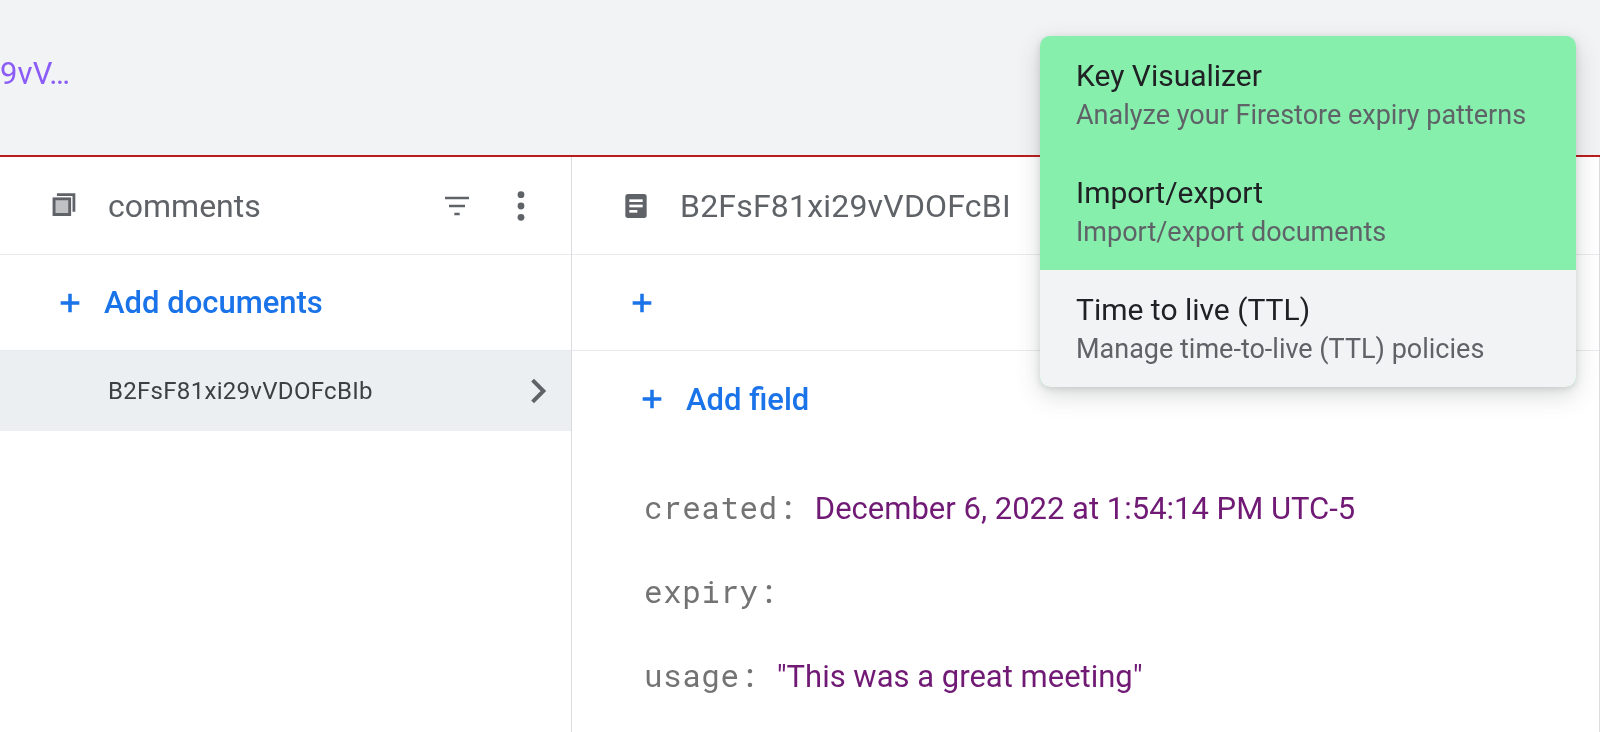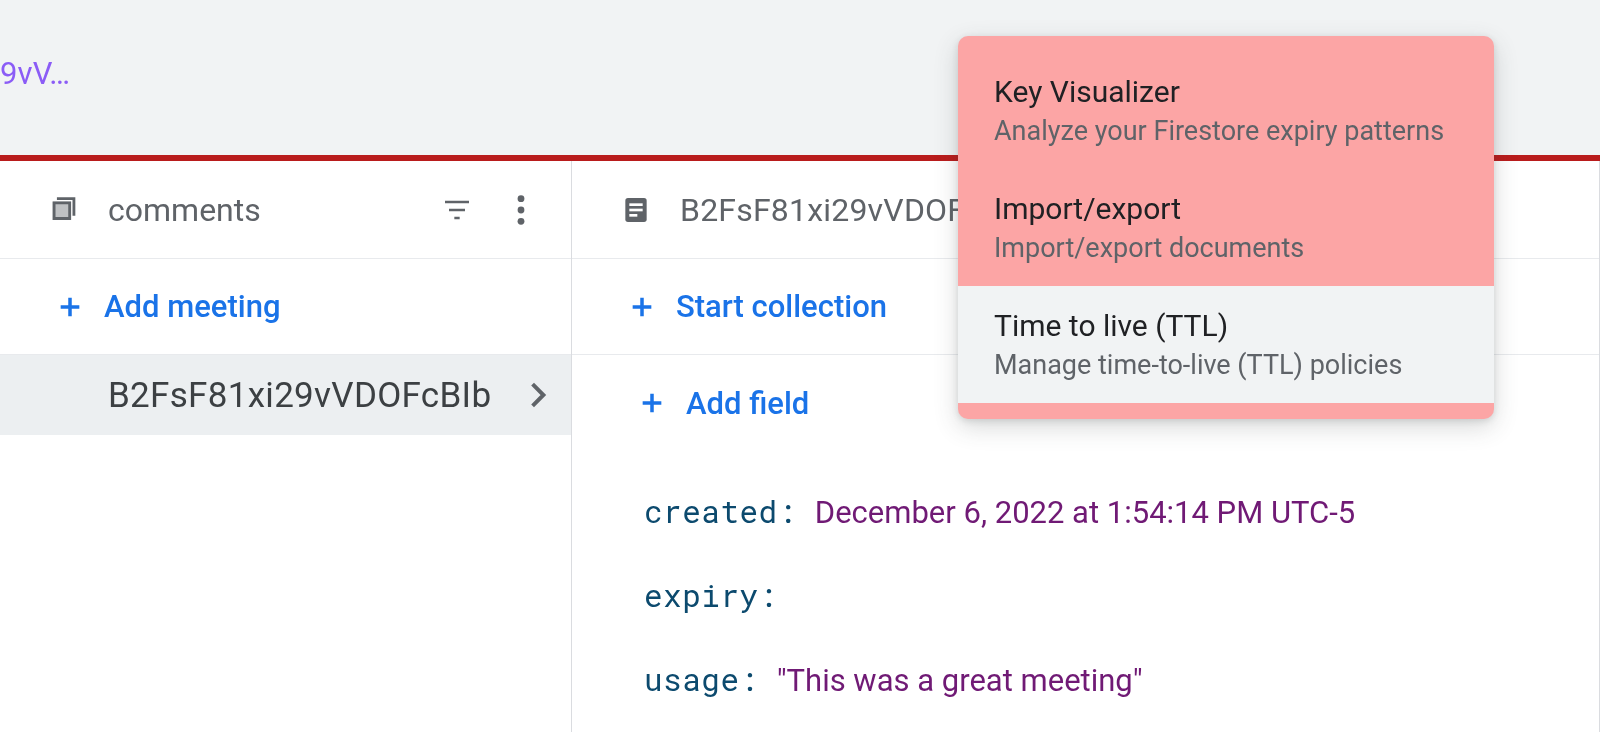--- a/index.html
+++ b/index.html
@@ -8,21 +8,21 @@
   .breadcrumb-bar {
     height: 155px;
     padding: 55px 0 0 0;
     font-size: 31px;
     color: #8b5cf6;
     letter-spacing: 0.2px;
   }
   
   .panels {
     display: flex;
-    border-top: 6px solid #b91c1c;
+    border-top: 2px solid #b91c1c;
     background: #fff;
     height: calc(100% - 155px);
   }
   
   .panel {
     border-right: 1px solid #dadce0;
     display: flex;
     flex-direction: column;
     background: #fff;
   }
@@ -57,50 +57,50 @@
     cursor: pointer;
   }
   .add-row.noborder { border-bottom: none; }
   .add-row .plus { width: 28px; height: 28px; }
   
   .doc-item {
     height: 80px;
     display: flex;
     align-items: center;
     padding: 0 24px 0 108px;
-    font-size: 35px;
+    font-size: 24px;
     color: #3c4043;
     background: #eceff1;
     letter-spacing: .3px;
     justify-content: space-between;
     cursor: pointer;
   }
   .doc-item .chev { color: #5f6368; }
   
   .fields {
     padding: 40px 0 0 72px;
     display: flex;
     flex-direction: column;
     gap: 44px;
     font-size: 31px;
   }
   .field-row { display: flex; align-items: baseline; gap: 18px; }
-  .field-key { font-family: "Roboto Mono", ui-monospace, Menlo, monospace; color: #0c4a6e; letter-spacing: .5px; }
+  .field-key { font-family: "Roboto Mono", ui-monospace, Menlo, monospace; color: #737373; letter-spacing: .5px; }
   .field-val { color: #701a75; }
   
   
   .menu {
     position: absolute;
     top: 36px;
-    left: 958px;
+    left: 1040px;
     width: 536px;
-    background: #fca5a5;
+    background: #86efac;
     border-radius: 10px;
     box-shadow: 0 2px 6px rgba(60,64,67,.15), 0 8px 24px rgba(60,64,67,.2);
-    padding: 16px 0;
+    padding: 0 0;
     overflow: hidden;
   }
   .menu-item {
     padding: 22px 36px 22px 36px;
     cursor: pointer;
   }
   .menu-item.hover { background: #f1f3f4; }
   .menu-item .mi-title { font-size: 30px; color: #202124; margin-bottom: 6px; }
   .menu-item .mi-sub { font-size: 27px; color: #5f6368; }
   
@@ -137,21 +137,21 @@
             <circle cx="3" cy="20" r="2.4"></circle>
           </svg>
       </span>
     </div>
     <div class="add-row">
       <span>
         <svg class="plus" viewBox="0 0 24 24" fill="none" stroke="#1a73e8" stroke-width="3">
             <path d="M12 4v16M4 12h16"></path>
           </svg>
       </span>
-      <span>Add meeting</span>
+      <span>Add documents</span>
     </div>
     <div class="doc-item">
       <span>B2FsF81xi29vVDOFcBIb</span>
       <span class="chev">
         <svg width="18" height="30" viewBox="0 0 10 16" fill="none" stroke="#5f6368" stroke-width="2.2">
             <path d="M2 2l6 6-6 6"></path>
           </svg>
       </span>
     </div>
   </div>
@@ -167,21 +167,20 @@
           </svg>
       </span>
       <span class="title doc">B2FsF81xi29vVDOFcBI</span>
     </div>
     <div class="add-row">
       <span>
         <svg class="plus" viewBox="0 0 24 24" fill="none" stroke="#1a73e8" stroke-width="3">
             <path d="M12 4v16M4 12h16"></path>
           </svg>
       </span>
-      <span>Start collection</span>
     </div>
     <div class="add-row noborder" style="padding-left:66px;">
       <span>
         <svg class="plus" viewBox="0 0 24 24" fill="none" stroke="#1a73e8" stroke-width="3">
             <path d="M12 4v16M4 12h16"></path>
           </svg>
       </span>
       <span>Add field</span>
     </div>
     <div class="fields">

